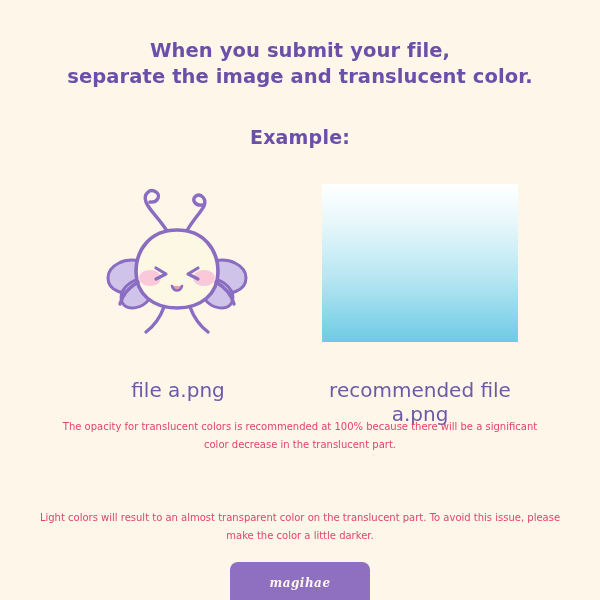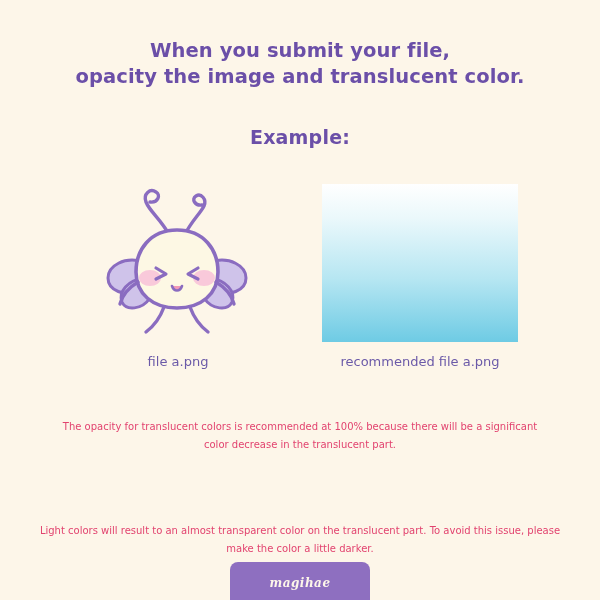--- a/index.html
+++ b/index.html
@@ -70,22 +70,23 @@
     left: 322px;
     top: 6px;
     width: 196px;
     height: 158px;
     background: linear-gradient(180deg, #ffffff 0%, #eaf8fb 22%, #b6e6f2 60%, #6ecbe4 100%);
   }
 
   .caption {
     position: absolute;
     color: #6b5aa8;
-    font-size: 13px;
+    font-size: 20px;
     text-align: center;
+    margin-top: 24px;
   }
   .caption-left {
     left: 78px;
     top: 354px;
     width: 200px;
   }
   .caption-right {
     left: 310px;
     top: 354px;
     width: 220px;
@@ -99,21 +100,21 @@
     line-height: 18px;
     text-align: center;
   }
   .note1 {
     left: 60px;
     top: 418px;
     width: 480px;
   }
   .note2 {
     left: 28px;
-    top: 522px;
+    top: 509px;
     width: 544px;
   }
 
   
   .logo {
     position: absolute;
     left: 230px;
     top: 562px;
     width: 140px;
     height: 42px;
@@ -132,21 +133,21 @@
     letter-spacing: 0.5px;
   }
 </style>
 </head>
 <body>
 
 <div class="page">
 
   <div class="headline">
     <span>When you submit your file,</span>
-    <span class="l2">opacity the image and translucent color.</span>
+    <span class="l2">separate the image and translucent color.</span>
   </div>
 
   <div class="example-label">Example:</div>
 
   <div class="examples">
 
     <div class="char-wrap">
       <svg viewBox="0 0 180 168" width="180" height="168">
 
         <path d="M82 58 C72 40 62 34 58 24 C55 16 62 10 68 14 C73 17 70 25 62 24" fill="none" stroke="#8a6cc0" stroke-width="3.4" stroke-linecap="round"></path>

